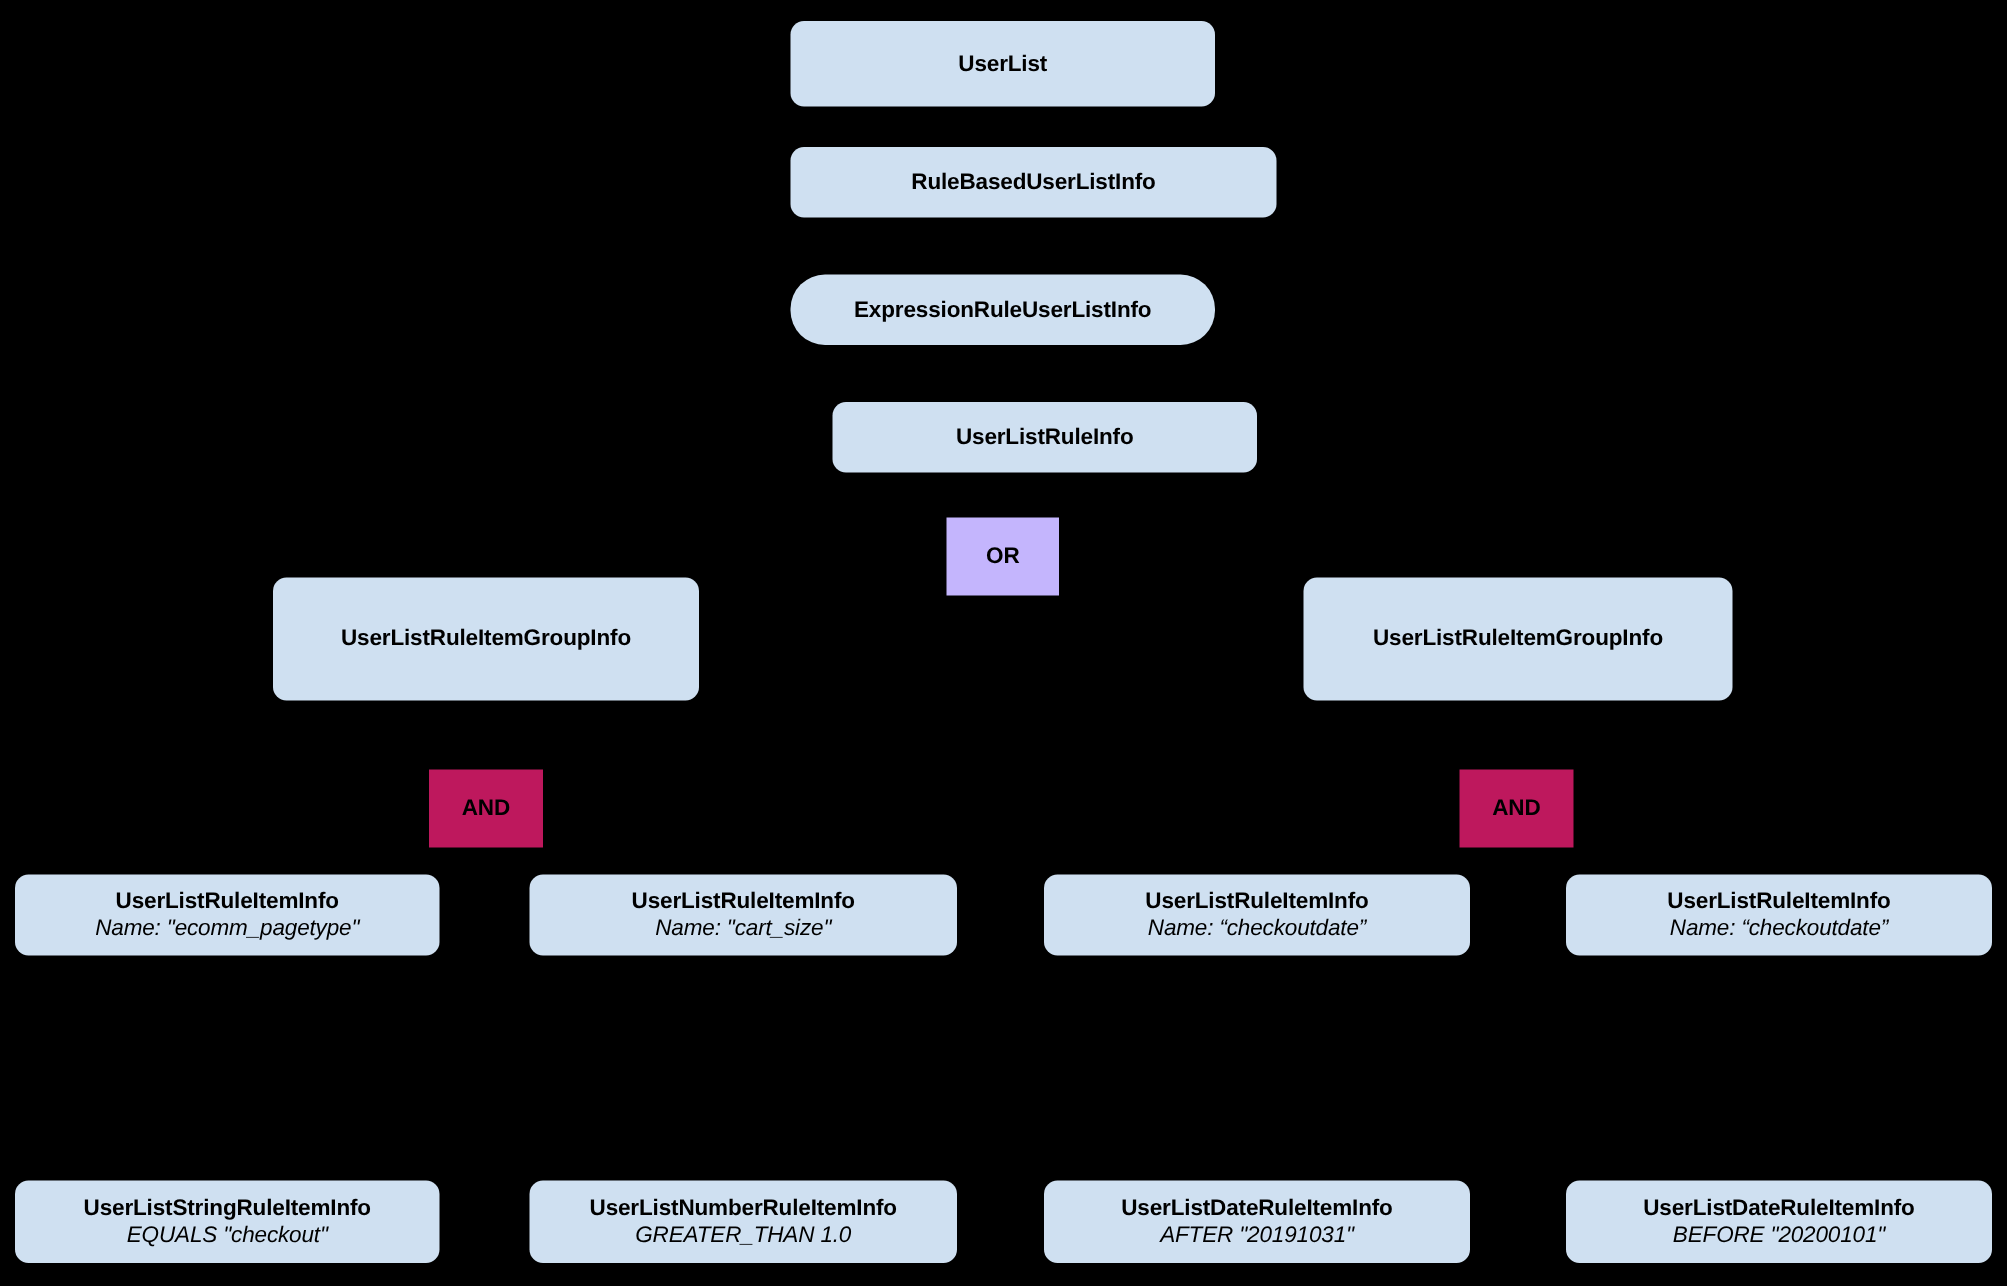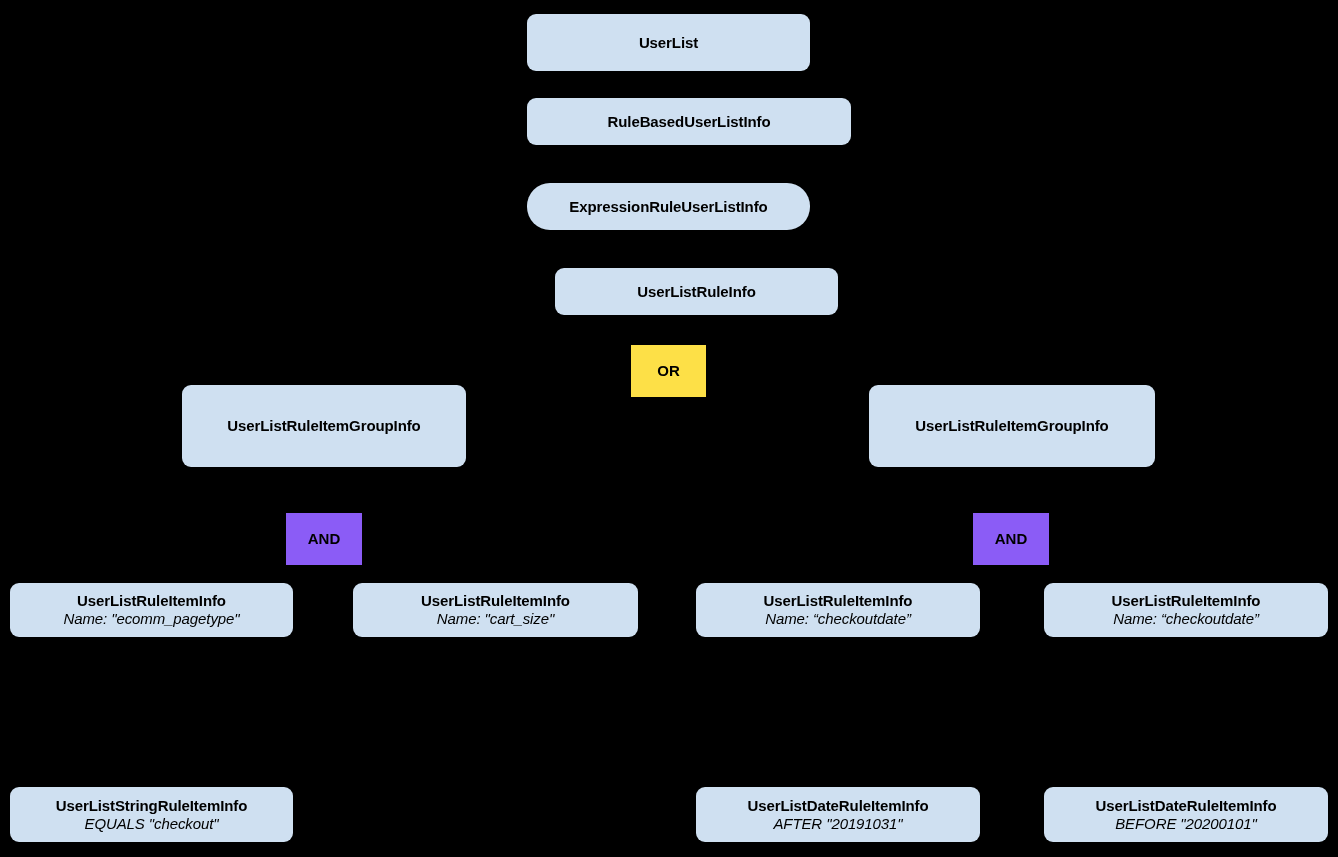--- a/index.html
+++ b/index.html
@@ -29,22 +29,22 @@
   }
   .node.entity {
     background: #cfe0f1;
     border-radius: 9px;
     padding: 4px 8px;
   }
   .node.op {
     border-radius: 0;
     padding: 0;
   }
-  .node.op-or { background: #fde047; }
-  .node.op-and { background: #8b5cf6; }
+  .node.op-or { background: #c4b5fd; }
+  .node.op-and { background: #be185d; }
   .title {
     font-weight: bold;
     font-size: 15px;
     letter-spacing: -0.1px;
     white-space: nowrap;
   }
   .subtitle {
     font-style: italic;
     font-size: 15px;
     letter-spacing: -0.1px;
@@ -124,20 +124,24 @@
   <div class="node entity" style="left:1044px; top:583px; width:284px; height:54px;">
     <div class="title">UserListRuleItemInfo</div>
     <div class="subtitle">Name: “checkoutdate”</div>
   </div>
 
   <div class="node entity" style="left:10px; top:787px; width:283px; height:55px;">
     <div class="title">UserListStringRuleItemInfo</div>
     <div class="subtitle">EQUALS "checkout"</div>
   </div>
 
+  <div class="node entity" style="left:353px; top:787px; width:285px; height:55px;">
+    <div class="title">UserListNumberRuleItemInfo</div>
+    <div class="subtitle">GREATER_THAN 1.0</div>
+  </div>
 
   <div class="node entity" style="left:696px; top:787px; width:284px; height:55px;">
     <div class="title">UserListDateRuleItemInfo</div>
     <div class="subtitle">AFTER "20191031"</div>
   </div>
 
   <div class="node entity" style="left:1044px; top:787px; width:284px; height:55px;">
     <div class="title">UserListDateRuleItemInfo</div>
     <div class="subtitle">BEFORE "20200101"</div>
   </div>

